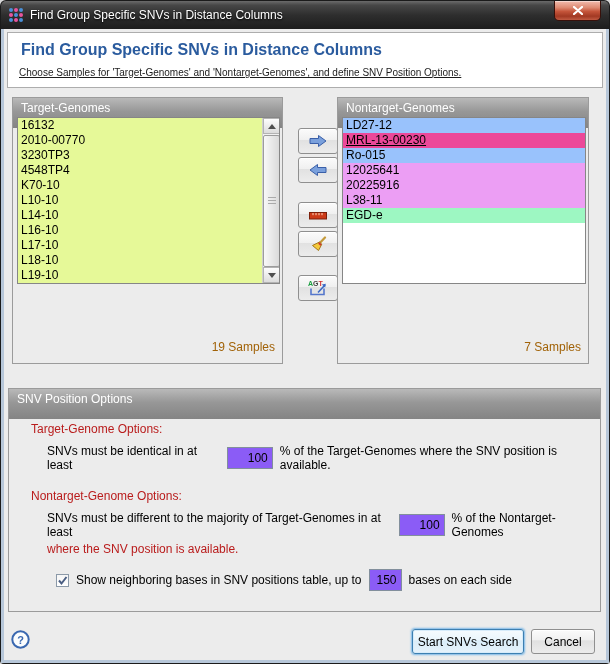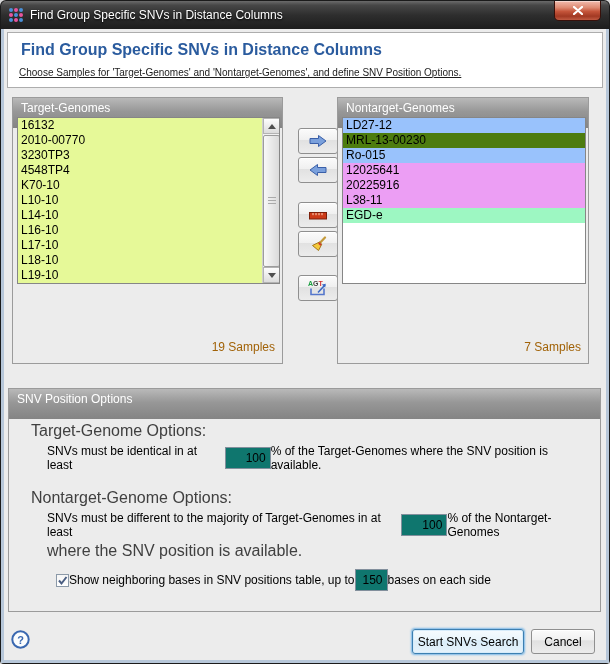--- a/index.html
+++ b/index.html
@@ -70,24 +70,24 @@
   .xfer-btn {
     position:absolute; left:294px; width:40px; height:26px;
     border:1px solid #8f8f8f; border-radius:3px;
     background:linear-gradient(180deg,#fbfbfb 0%,#f0f0f0 45%,#e1e1e1 46%,#ececec 100%);
     box-shadow:inset 0 1px 0 #fff;
     display:flex; align-items:center; justify-content:center;
   }
   
   .group { position:absolute; left:4px; top:359px; width:593px; height:224px;
            border:1px solid #9b9b9b; background:#ececec; }
-  .g-label { position:absolute; font-size:16px; color:#404040; }
-  .g-row { position:absolute; display:flex; align-items:center; font-size:12px; color:#000; }
+  .g-label { position:absolute; font-size:12px; color:#b91c1c; }
+  .g-row { position:absolute; display:flex; align-items:center; gap:7px; font-size:12px; color:#000; }
   .num-input {
-    height:22px; border:1px solid #828f9c; background:#0f766e; font-family:"Liberation Sans",sans-serif;
+    height:22px; border:1px solid #828f9c; background:#8b5cf6; font-family:"Liberation Sans",sans-serif;
     font-size:12px; text-align:right; padding-right:4px; color:#000;
   }
   .w46 { width:46px; } .w33 { width:33px; }
   .cbx { width:13px; height:13px; border:1px solid #8b99a8;
          background:linear-gradient(180deg,#f5f5f5,#ffffff); display:flex; align-items:center; justify-content:center; }
   
   .help-btn { position:absolute; left:6px; top:600px; width:21px; height:21px; background:transparent; border:none; }
   .btn {
     position:absolute; top:600px; height:25px; border:1px solid #8f8f8f; border-radius:3px;
     background:linear-gradient(180deg,#fbfbfb 0%,#f0f0f0 45%,#e0e0e0 46%,#ececec 100%);
@@ -200,21 +200,21 @@
         <text x="1" y="7" font-size="7" font-weight="bold" font-family="Liberation Sans, sans-serif">
           <tspan fill="#1a9e3f">A</tspan><tspan fill="#444444">G</tspan><tspan fill="#d03030">T</tspan>
         </text>
       </svg>
     </div>
 
     <div class="panel" style="left:333px; top:68px; width:252px; height:267px;">
       <div class="p-header">Nontarget-Genomes</div>
       <div class="p-list" style="width:244px; background:#ffffff;">
         <div class="lrow" style="background-color: rgb(153, 194, 252);">LD27-12</div>
-        <div class="lrow" style="background-color: #4d7c0f;">MRL-13-00230</div>
+        <div class="lrow" style="background-color: #ec4899; text-decoration: underline;">MRL-13-00230</div>
         <div class="lrow" style="background-color: rgb(153, 194, 252);">Ro-015</div>
         <div class="lrow" style="background-color: rgb(236, 158, 244);">12025641</div>
         <div class="lrow" style="background-color: rgb(236, 158, 244);">20225916</div>
         <div class="lrow" style="background-color: rgb(236, 158, 244);">L38-11</div>
         <div class="lrow" style="background-color: rgb(157, 247, 194);">EGD-e</div>
       </div>
       <div class="count">7 Samples</div>
     </div>
 
     <div class="group">

